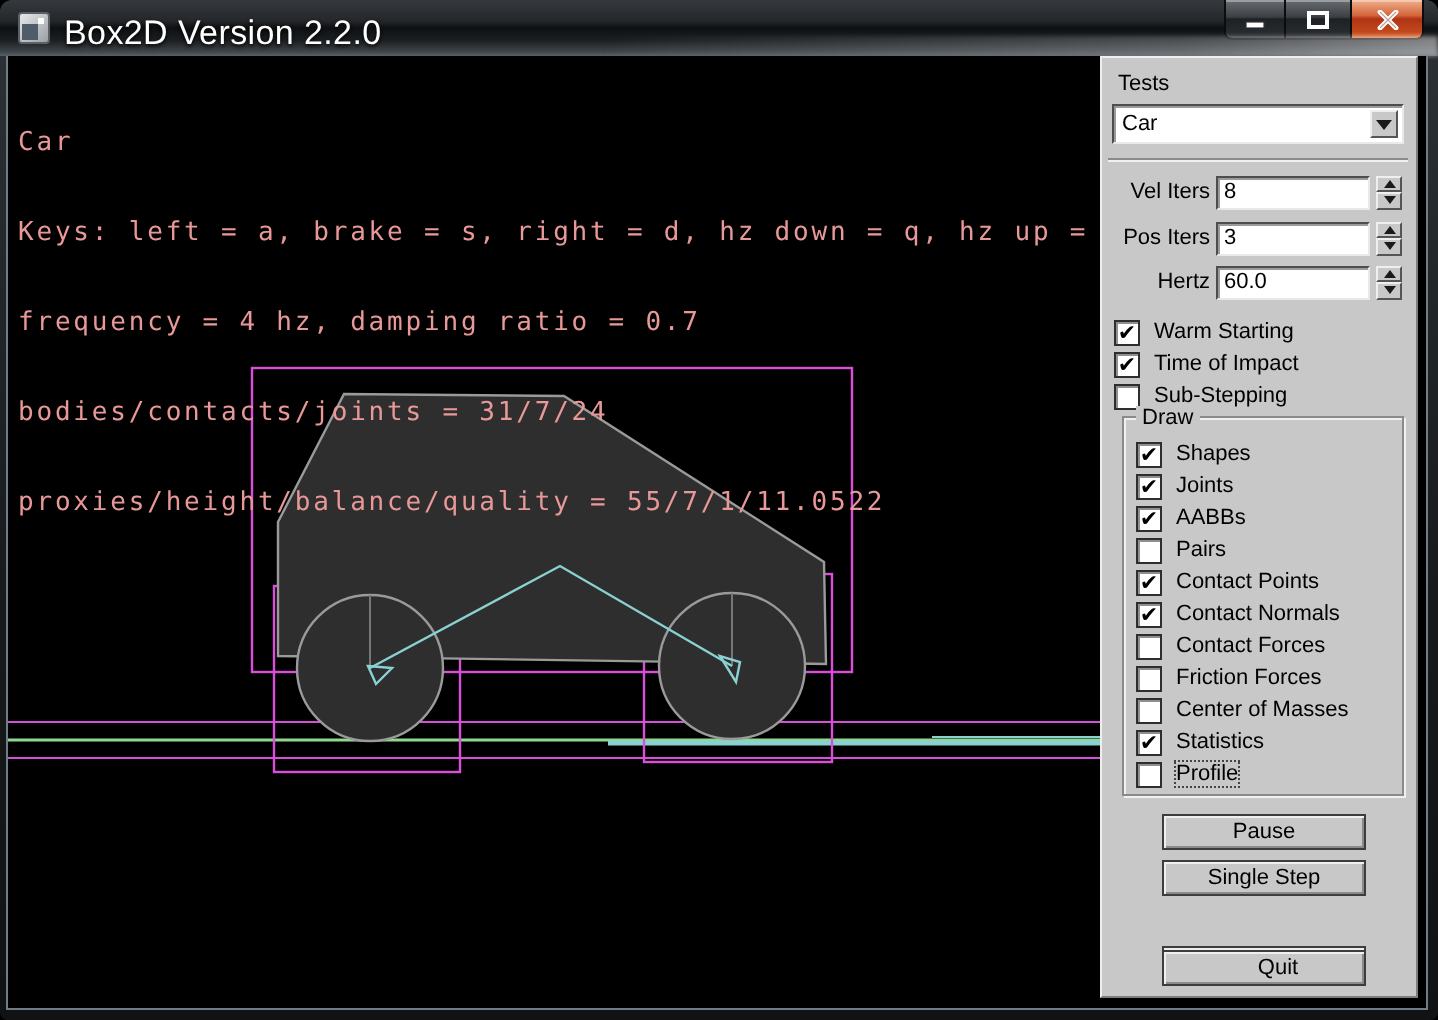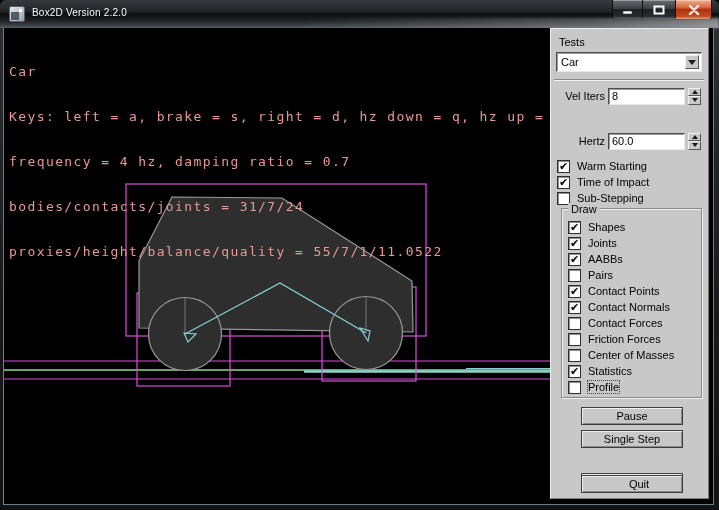--- a/index.html
+++ b/index.html
@@ -24,21 +24,21 @@
     filter:blur(1px);
   }
   .app-icon {
     position:absolute; left:9px; top:6px; width:16px; height:16px;
     background:linear-gradient(135deg,#e8e8e8,#9aa0a6);
     border:1px solid #5a6065; border-radius:2px;
   }
   .app-icon .inner1 { position:absolute; left:1px; top:5px; width:8px; height:8px; background:#4f5d6b; }
   .app-icon .inner2 { position:absolute; right:2px; top:2px; width:3px; height:3px; background:#ffffff; }
   .window-title {
-    position:absolute; left:32px; top:7px; font-size:10px; color:#ffffff;
+    position:absolute; left:32px; top:7px; font-size:17px; color:#ffffff;
     text-shadow:0 1px 2px #000; letter-spacing:0.2px; white-space:nowrap;
   }
   .caption-buttons { position:absolute; right:7px; top:0; height:21px; display:flex; }
   .cap-btn {
     height:20px; border:1px solid #0c0c0c; border-top:none;
     box-shadow:inset 0 1px 0 rgba(255,255,255,0.35), inset 0 -1px 0 rgba(255,255,255,0.08);
     display:flex; align-items:center; justify-content:center;
   }
   .cap-btn.minimize { width:31px; border-radius:0 0 0 4px;
     background:linear-gradient(180deg,#686d71 0%,#3b3f43 45%,#1e2124 50%,#2b2f33 100%); }
@@ -210,20 +210,32 @@
         <div class="spinner">
           <div class="spin-btn">
               <div class="tri-up-s"></div>
             </div>
           <div class="spin-btn">
               <div class="tri-down-s"></div>
             </div>
         </div>
       </div>
 
+      <div class="field-row" style="top:81px;">
+        <div class="flabel">Pos Iters</div>
+        <input class="field-input" value="3" style="">
+        <div class="spinner">
+          <div class="spin-btn">
+              <div class="tri-up-s"></div>
+            </div>
+          <div class="spin-btn">
+              <div class="tri-down-s"></div>
+            </div>
+        </div>
+      </div>
 
       <div class="field-row" style="top:103px;">
         <div class="flabel">Hertz</div>
         <input class="field-input" value="60.0" style="">
         <div class="spinner">
           <div class="spin-btn">
               <div class="tri-up-s"></div>
             </div>
           <div class="spin-btn">
               <div class="tri-down-s"></div>

